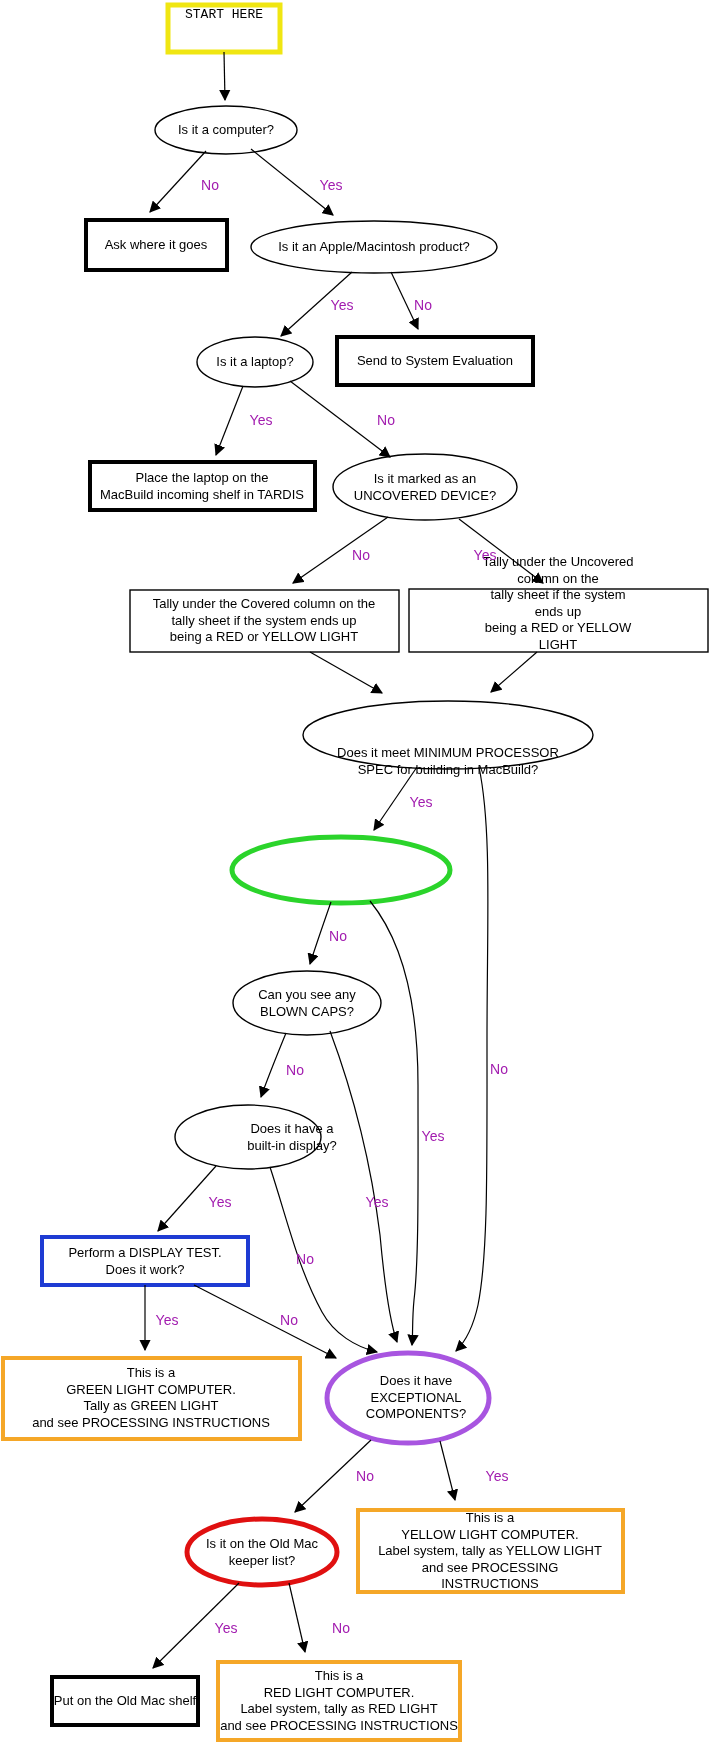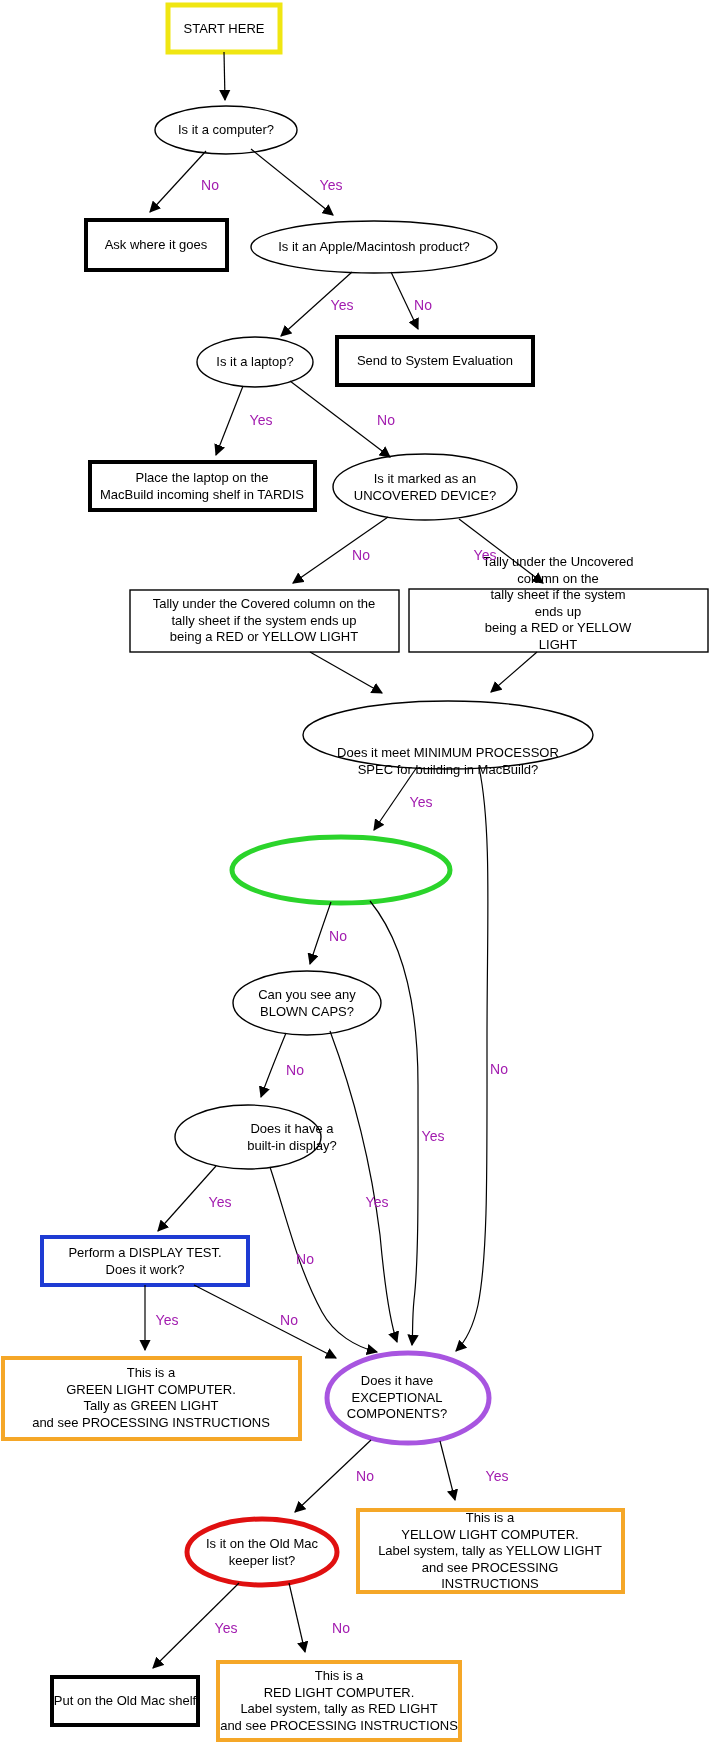--- a/index.html
+++ b/index.html
@@ -86,21 +86,21 @@
       <path d="M270,1167 C288,1222 298,1268 322,1312 C334,1334 356,1347 377,1352" marker-end="url(#arrow)"></path>
       <path d="M145,1285 L145,1350" marker-end="url(#arrow)"></path>
       <path d="M194,1285 L336,1358" marker-end="url(#arrow)"></path>
       <path d="M371,1440 L295,1512" marker-end="url(#arrow)"></path>
       <path d="M440,1441 L455,1500" marker-end="url(#arrow)"></path>
       <path d="M239,1583 L153,1668" marker-end="url(#arrow)"></path>
       <path d="M289,1583 L305,1652" marker-end="url(#arrow)"></path>
     </g>
   </svg>
 
-  <div class="nlabel" style="left:224px;top:29px;">START HERE</div>
+  <div class="nlabel" style="left:224px;top:15px;font-family:Liberation Mono, monospace;">START HERE</div>
   <div class="nlabel" style="left:226px;top:130px;">Is it a computer?</div>
   <div class="nlabel" style="left:156px;top:245px;">Ask where it goes</div>
   <div class="nlabel" style="left:374px;top:247px;">Is it an Apple/Macintosh product?</div>
   <div class="nlabel" style="left:255px;top:362px;">Is it a laptop?</div>
   <div class="nlabel" style="left:435px;top:361px;">Send to System Evaluation</div>
   <div class="nlabel" style="left:202px;top:486px;">Place the laptop on the
 MacBuild incoming shelf in TARDIS</div>
   <div class="nlabel" style="left:425px;top:487px;">Is it marked as an
 UNCOVERED DEVICE?</div>
   <div class="nlabel" style="left:264px;top:621px;">Tally under the Covered column on the
@@ -114,21 +114,21 @@
   <div class="nlabel" style="left:307px;top:1003px;">Can you see any
 BLOWN CAPS?</div>
   <div class="nlabel" style="left:248px;top:1137px;margin-left:44px;">Does it have a
 built-in display?</div>
   <div class="nlabel" style="left:145px;top:1261px;">Perform a DISPLAY TEST.
 Does it work?</div>
   <div class="nlabel" style="left:151px;top:1398px;">This is a
 GREEN LIGHT COMPUTER.
 Tally as GREEN LIGHT
 and see PROCESSING INSTRUCTIONS</div>
-  <div class="nlabel" style="left:397px;top:1398px;">Does it have
+  <div class="nlabel" style="left:416px;top:1398px;">Does it have
 EXCEPTIONAL
 COMPONENTS?</div>
   <div class="nlabel" style="left:262px;top:1552px;">Is it on the Old Mac
 keeper list?</div>
   <div class="nlabel" style="left:490px;top:1551px;">This is a
 YELLOW LIGHT COMPUTER.
 Label system, tally as YELLOW LIGHT
 and see PROCESSING INSTRUCTIONS</div>
   <div class="nlabel" style="left:125px;top:1701px;">Put on the Old Mac shelf</div>
   <div class="nlabel" style="left:339px;top:1701px;">This is a

